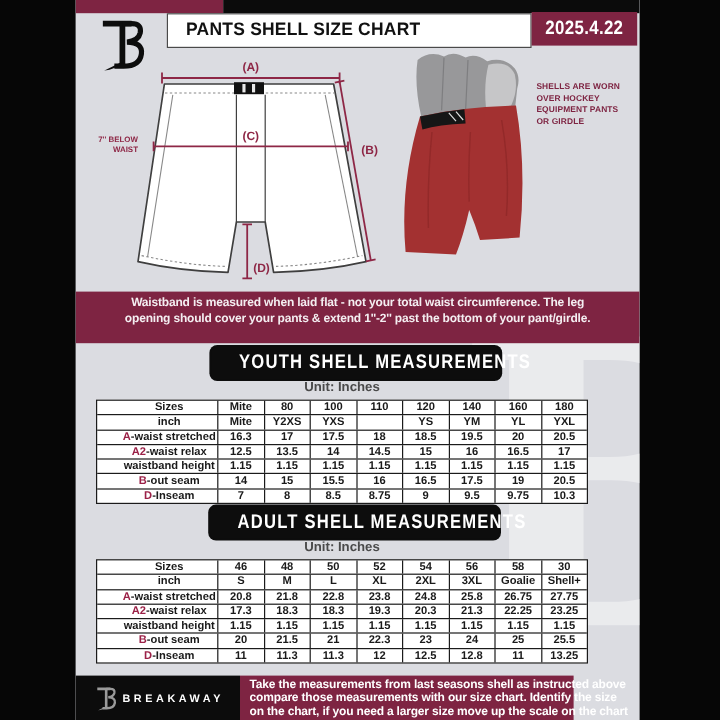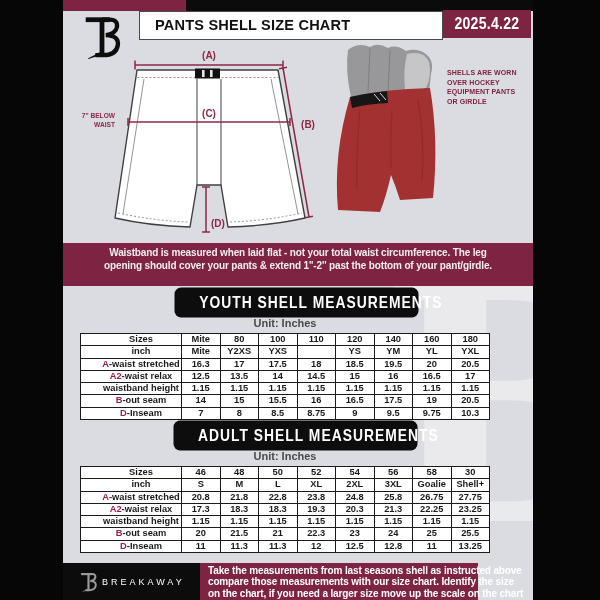--- a/index.html
+++ b/index.html
@@ -61,21 +61,21 @@
   .thead .tcell { font-weight:700; }
   .prefix { color:#9b2147; font-weight:700; }
 
   
   .watermark { position:absolute; left:315px; top:255px; font-family:"DejaVu Serif", serif;
                font-size:330px; line-height:300px; font-weight:700; color:#ffffff; opacity:.42; }
 
   
   .footer-black { position:absolute; left:0; top:563px; width:137px; height:37px; background:#0c0c0c;
                   display:flex; align-items:center; }
-  .footer-black .brand { color:#fff; font-size:9px; font-weight:400; letter-spacing:3px;
+  .footer-black .brand { color:#fff; font-size:9px; font-weight:700; letter-spacing:3px;
                          margin-left:5px; white-space:nowrap; }
   .logo-foot { width:17px; height:21px; margin-left:17px; }
   .footer-maroon { position:absolute; left:137px; top:563px; width:278px; height:37px;
                    background:#7e2442; color:#fff; font-size:10px; font-weight:700;
                    letter-spacing:-.15px; padding:2px 0 0 8px; box-sizing:border-box; }
   .footer-maroon div { line-height:11.4px; white-space:nowrap; }
 </style>
 </head>
 <body>
 

